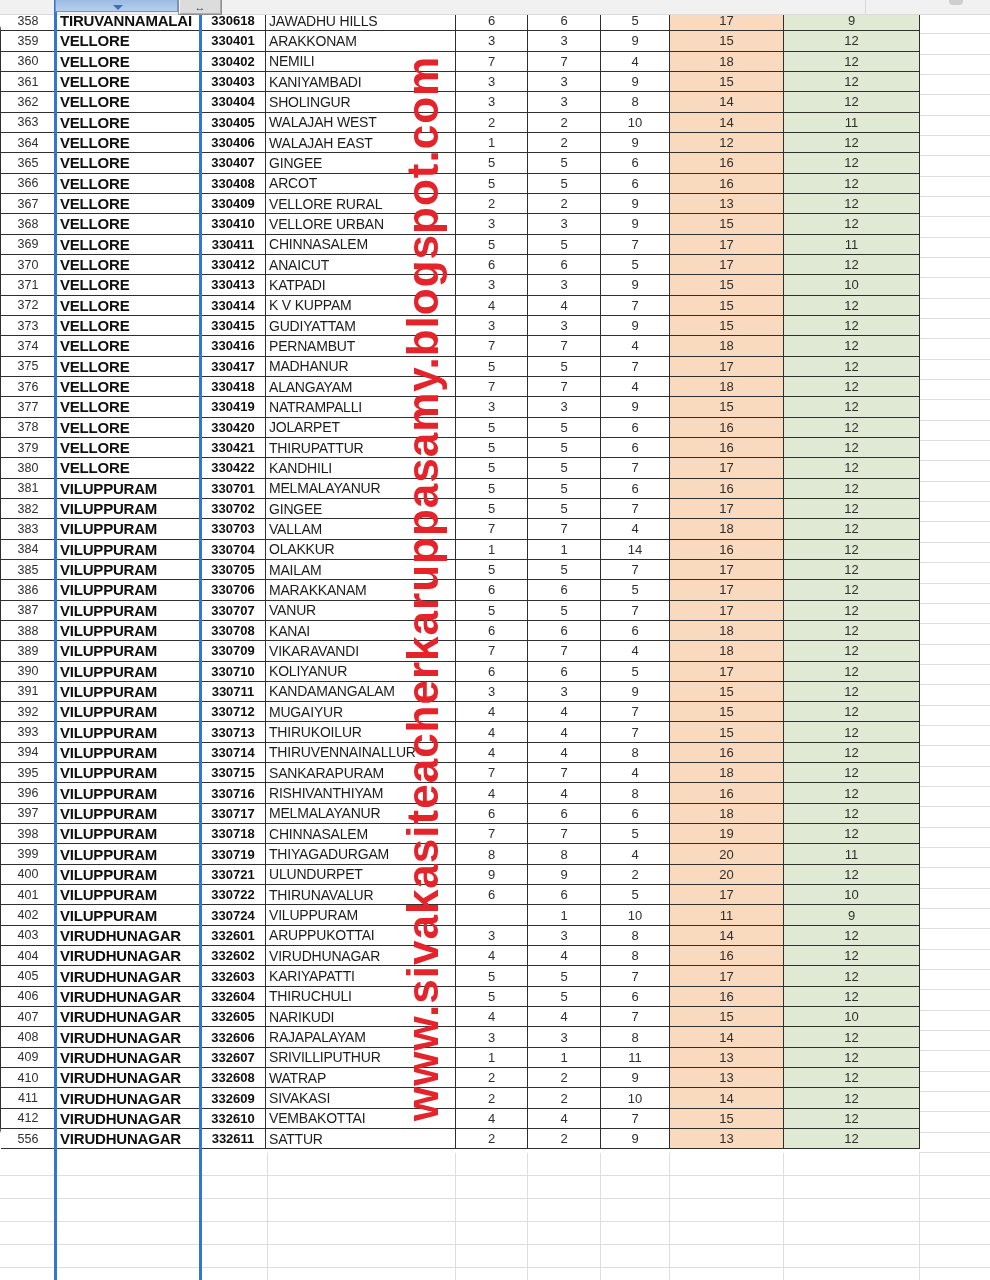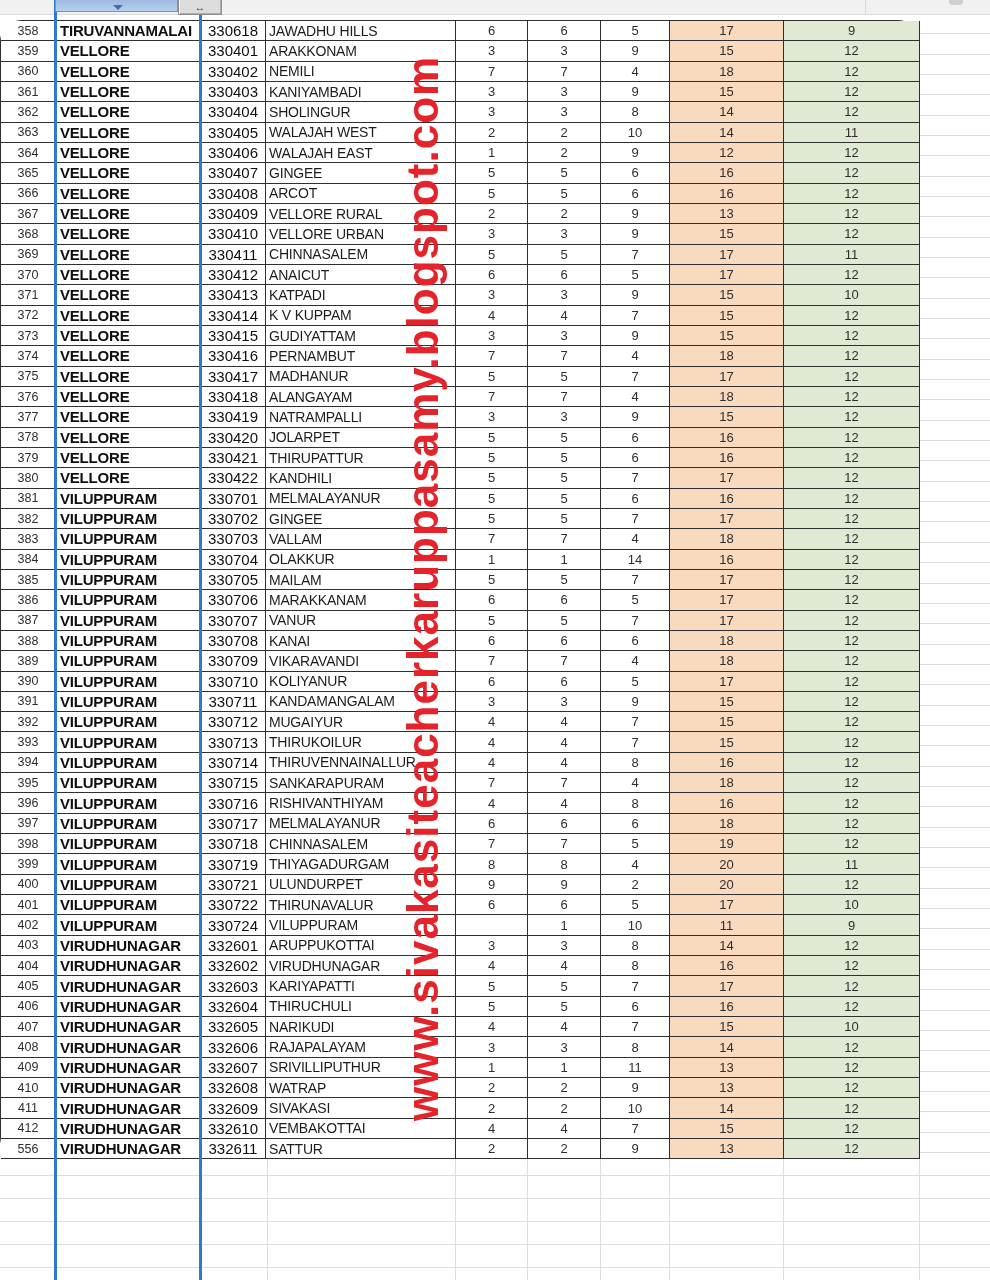--- a/index.html
+++ b/index.html
@@ -24,37 +24,37 @@
   }
   .hscroll-button{
     position:absolute;left:178px;top:0;width:44px;height:15px;z-index:6;
     background:#dcdcdc;border:1px solid #8f8f8f;border-top:none;box-sizing:border-box;
     box-shadow:inset 1px 0 0 #f4f4f4, inset -1px -1px 0 #ababab;
     display:flex;align-items:center;justify-content:center;
     font-size:11px;font-weight:700;color:#4b4b4b;line-height:12px;cursor:pointer;
   }
   
   .sheet{
-    position:absolute;left:0;top:20px;z-index:1;
+    position:absolute;left:0;top:10px;z-index:1;
     display:grid;
     grid-template-columns:55px 145px 65px 190px 72px 73px 69px 114px 136px;
     grid-auto-rows:20.339px;
     border-top:1px solid #2f2f2f;border-left:1px solid #2f2f2f;
     background:#eab308;
     border-radius:22px;
   }
   .cell{
     box-sizing:border-box;
     border-right:1px solid #2f2f2f;border-bottom:1px solid #2f2f2f;
     display:flex;align-items:center;overflow:hidden;
     background:#ffffff;white-space:nowrap;
   }
   .c-sno{justify-content:center;font-size:12.5px;color:#2e2e2e;}
   .c-district{padding-left:4px;font-size:15px;font-weight:700;color:#0f0f0f;letter-spacing:-0.2px;}
-  .c-code{justify-content:center;font-size:15px;font-weight:400;color:#0f0f0f;}
+  .c-code{justify-content:center;font-size:13px;font-weight:700;color:#0f0f0f;}
   .c-name{padding-left:3px;font-size:14px;color:#1c1c1c;letter-spacing:-0.2px;}
   .c-num{justify-content:center;font-size:13px;color:#2e2e2e;}
   .bg-orange{background:#fadabf;}
   .bg-green{background:#e0e9d4;}
   
   .blue-line{position:absolute;top:0;width:3px;height:1280px;background:#2e78d2;z-index:5;}
   
   .grid-right{
     position:absolute;left:919px;top:14px;width:71px;height:1139px;z-index:0;
     background:repeating-linear-gradient(to bottom,transparent 0px,transparent 19.34px,#dedede 19.34px,#dedede 20.34px);

